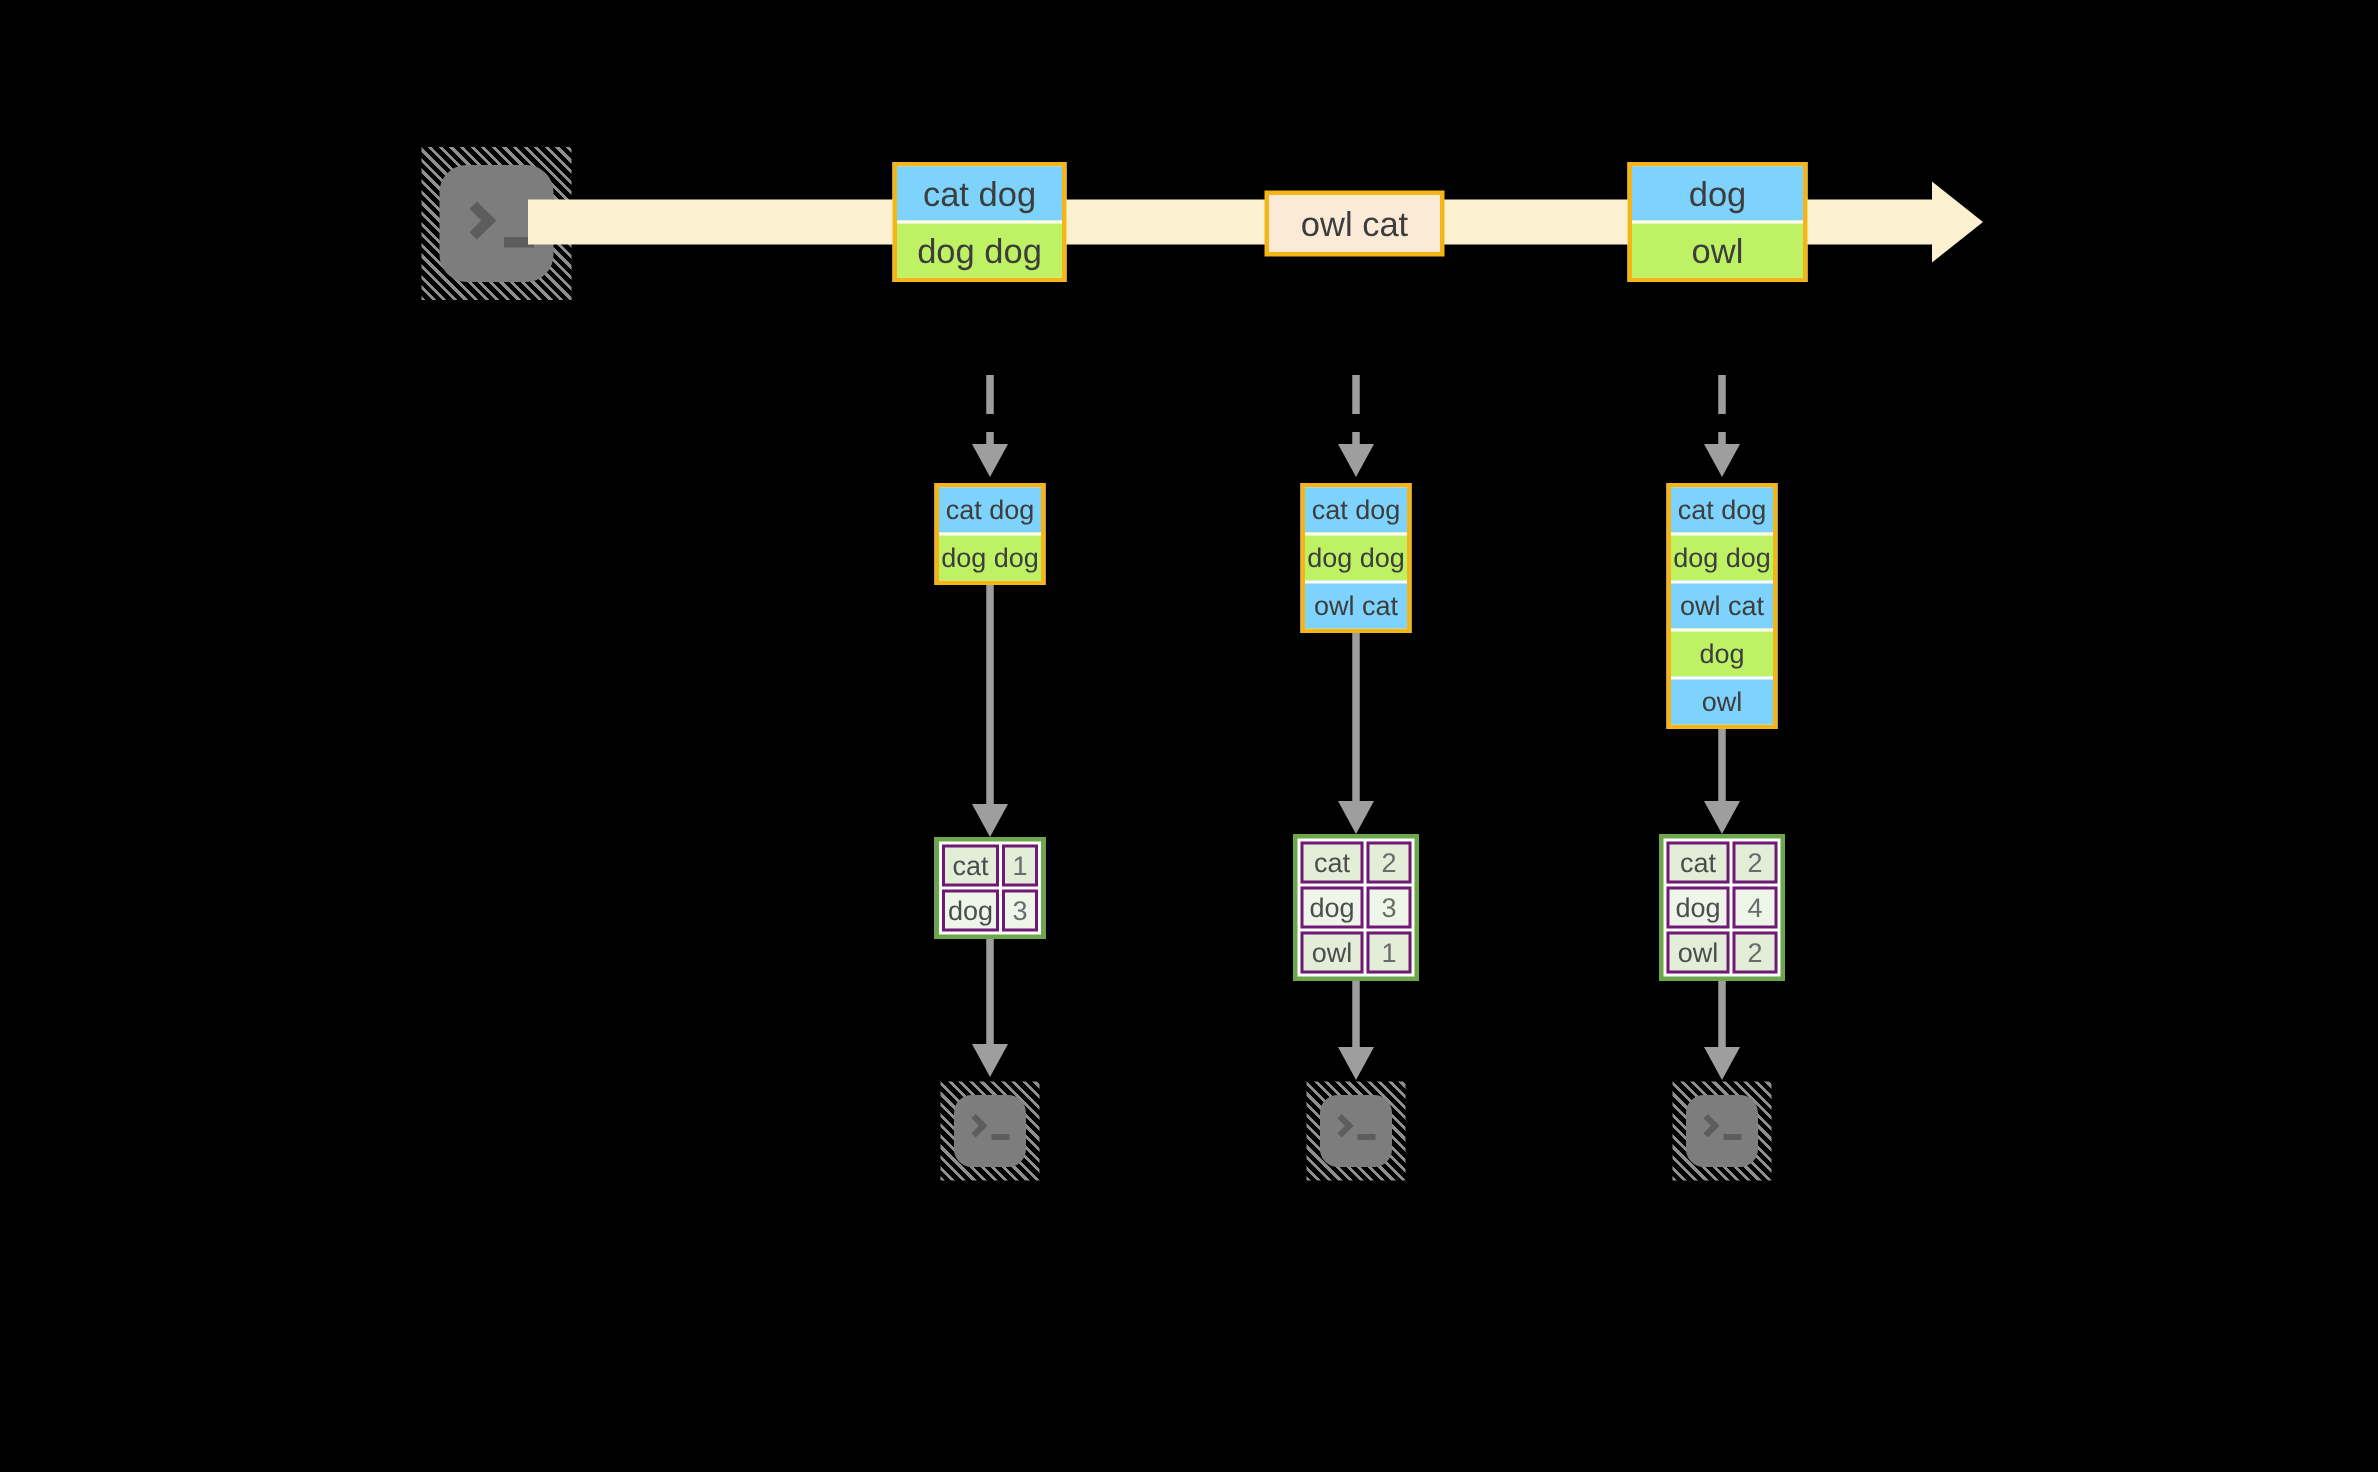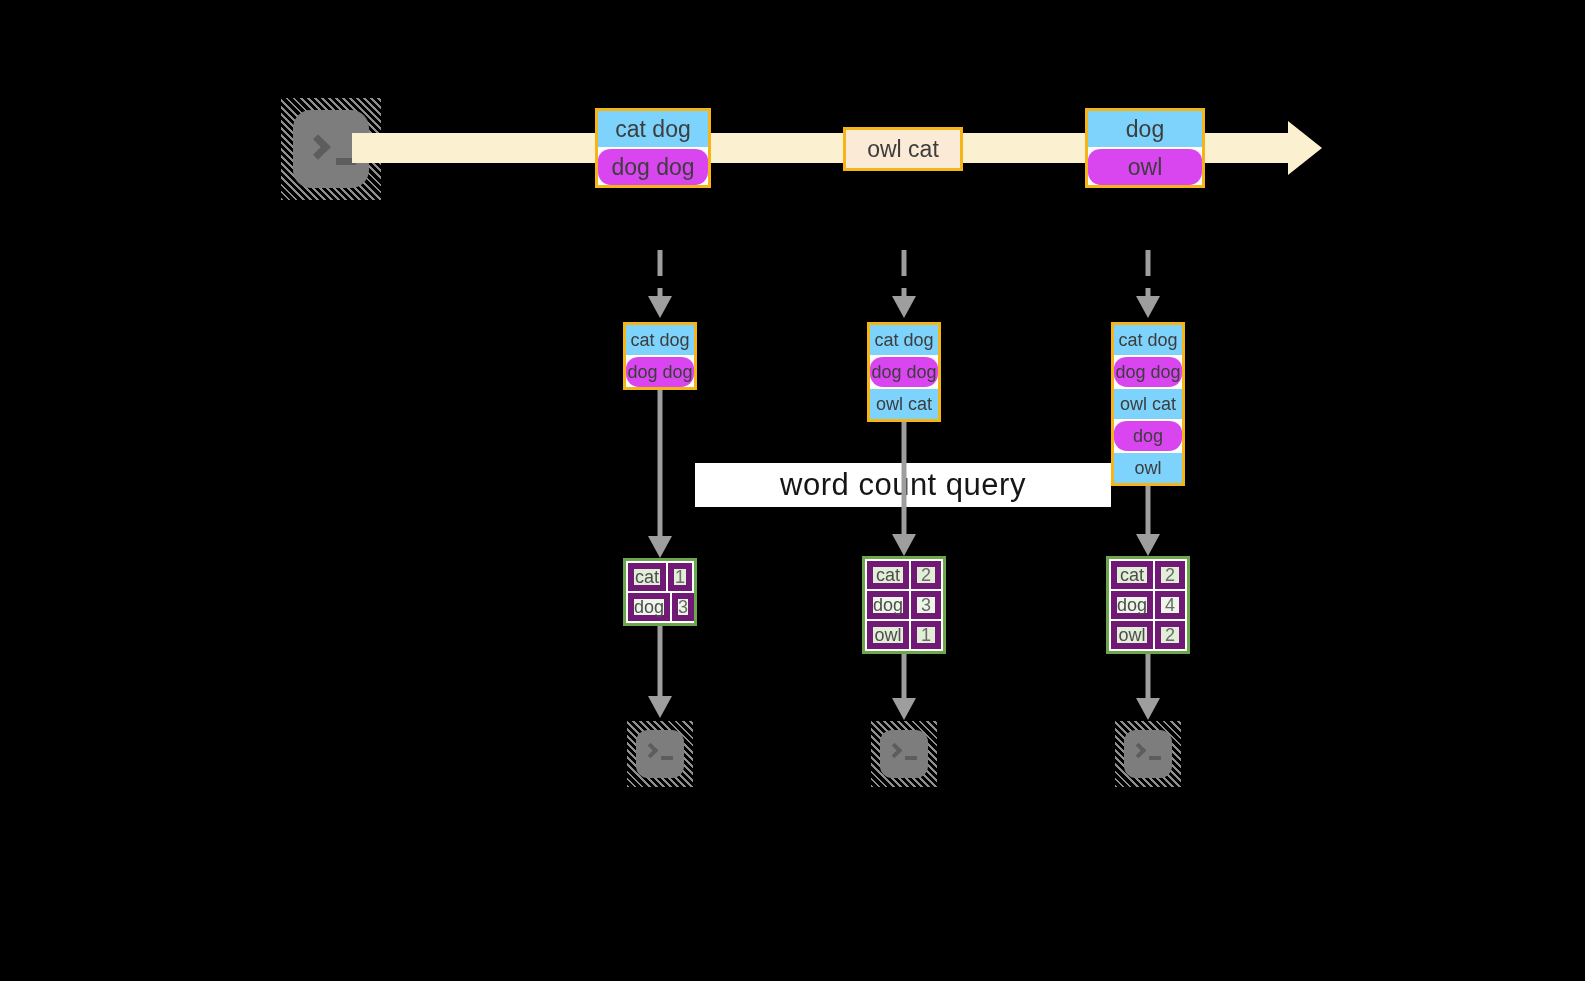--- a/index.html
+++ b/index.html
@@ -24,42 +24,42 @@
   .stream-band{position:absolute;left:352px;top:133px;width:936px;height:30px;background:#fbf1d1;}
   .stream-head{position:absolute;left:1288px;top:121px;width:0;height:0;
                border-top:27px solid transparent;border-bottom:27px solid transparent;
                border-left:34px solid #fbf1d1;}
 
   
   .abox{position:absolute;box-sizing:border-box;border:3px solid #f5b517;background:#fff;z-index:3;}
   .abox .row{display:flex;align-items:center;justify-content:center;color:#3d3d3d;}
   .abox .row + .row{border-top:2px solid #fffdf6;}
   .f-a{background:#7dd3fc;}
-  .f-b{background:#d946ef;border-radius:13px;}
+  .f-b{background:#bef264;}
   .f-m{background:#fbead5;}
   .ebox .row{height:36px;font-size:23px;}
   .ebox1{left:595px;top:108px;width:116px;}
   .ebox2{left:843px;top:127px;width:120px;}
   .ebox2 .row{height:38px;}
   .ebox3{left:1085px;top:108px;width:120px;}
   .sbox .row{height:30px;font-size:18px;}
   .sbox1{left:623px;top:322px;width:74px;}
   .sbox2{left:867px;top:322px;width:74px;}
   .sbox3{left:1111px;top:322px;width:74px;}
 
   
   .qband{position:absolute;left:695px;top:463px;width:416px;height:44px;background:#ffffff;
          display:flex;align-items:center;justify-content:center;z-index:1;
          font-size:31px;color:#161616;letter-spacing:.5px;}
 
   
   .gtable{position:absolute;box-sizing:border-box;border:3px solid #6da74c;background:#fff;
           padding:2px;display:flex;flex-direction:column;gap:2px;z-index:3;}
   .grow{display:flex;gap:2px;}
-  .gc{box-sizing:border-box;border:6px solid #701a75;height:28px;display:flex;
+  .gc{box-sizing:border-box;border:2px solid #701a75;height:28px;display:flex;
       align-items:center;justify-content:center;font-size:18px;color:#4d4d4d;}
   .gc.word{flex:1;}
   .gc.num{color:#6b6b6b;}
   .gr-a .gc{background:#e2eed8;}
   .gr-b .gc{background:#eef5e9;}
   .gtable1{left:623px;top:558px;width:74px;}
   .gtable1 .gc.num{width:24px;}
   .gtable2{left:862px;top:556px;width:84px;}
   .gtable2 .gc.num{width:30px;}
   .gtable3{left:1106px;top:556px;width:84px;}
@@ -87,21 +87,20 @@
     <div class="row f-b">dog dog</div>
   </div>
   <div class="abox ebox ebox2">
     <div class="row f-m">owl cat</div>
   </div>
   <div class="abox ebox ebox3">
     <div class="row f-a">dog</div>
     <div class="row f-b">owl</div>
   </div>
 
-  <div class="qband">word count query</div>
 
   <svg class="arrows" width="1585" height="981">
     <g stroke="#9e9e9e" stroke-width="5" fill="none">
       <line x1="660" y1="250" x2="660" y2="296" stroke-dasharray="26 12"></line>
       <line x1="904" y1="250" x2="904" y2="296" stroke-dasharray="26 12"></line>
       <line x1="1148" y1="250" x2="1148" y2="296" stroke-dasharray="26 12"></line>
       <line x1="660" y1="390" x2="660" y2="536"></line>
       <line x1="904" y1="422" x2="904" y2="534"></line>
       <line x1="1148" y1="486" x2="1148" y2="534"></line>
       <line x1="660" y1="626" x2="660" y2="696"></line>

